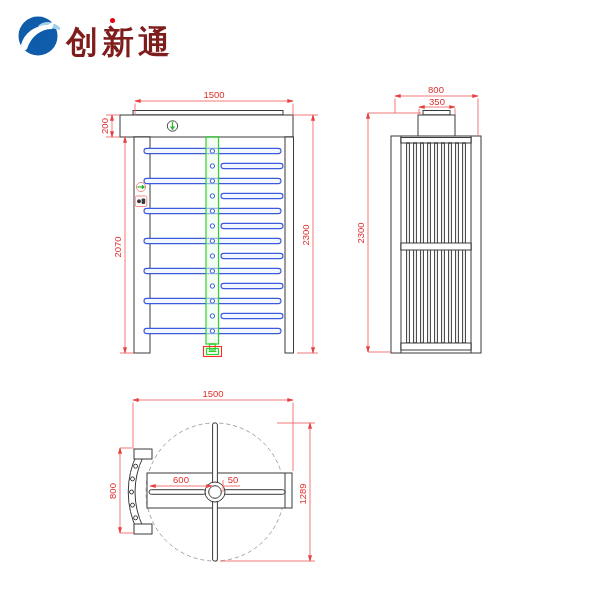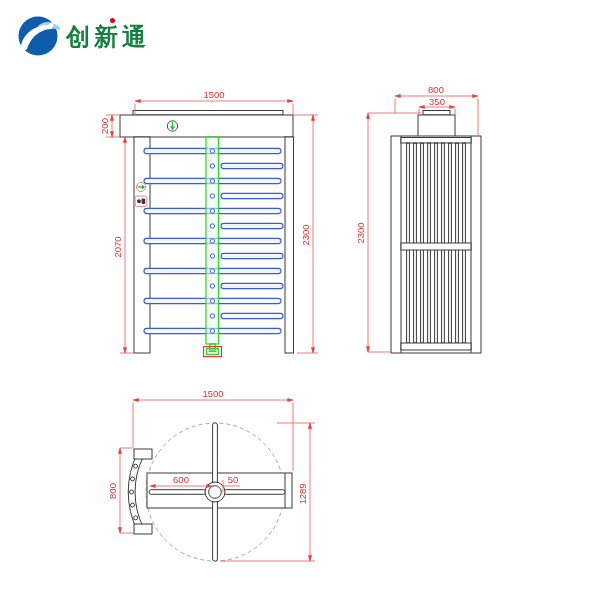--- a/index.html
+++ b/index.html
@@ -1,20 +1,20 @@
 <!DOCTYPE html>
 <html><head>
 <meta charset="utf-8">
 <style>
   html,body{margin:0;padding:0;background:#fff;}
   .page{position:relative;width:600px;height:600px;background:#fff;overflow:hidden;
         font-family:"Liberation Sans", sans-serif;}
   .logo{position:absolute;left:14px;top:12px;width:220px;height:48px;}
-  .logo-text{position:absolute;left:52px;top:9px;font-size:24px;font-weight:bold;
-             color:#15803d;letter-spacing:4px;font-family:Liberation Sans, sans-serif;}
+  .logo-text{position:absolute;left:52px;top:9px;font-size:32px;font-weight:bold;
+             color:#7f1d1d;letter-spacing:4px;font-family:Liberation Sans, sans-serif;}
   .logo-dot{position:absolute;left:96px;top:6px;width:5px;height:5px;border-radius:50%;}
   svg text{font-family:"Liberation Sans", sans-serif;}
   .dimt{fill:#e03030;font-size:9.5px;}
   .k{fill:#ffffff;stroke:#3a3a3a;stroke-width:1;}
   .kl{stroke:#3a3a3a;stroke-width:1;fill:none;}
   .bar{fill:#f2f6ff;stroke:#3b5bdb;stroke-width:1.1;}
   .cc{fill:#ffffff;stroke:#3b5bdb;stroke-width:1;}
   .grn{stroke:#2fd12f;stroke-width:1.2;}
   .dim{stroke:#f26a6a;stroke-width:0.9;fill:none;}
   .hl{fill:none;stroke:#ff2a2a;stroke-width:1.1;}

